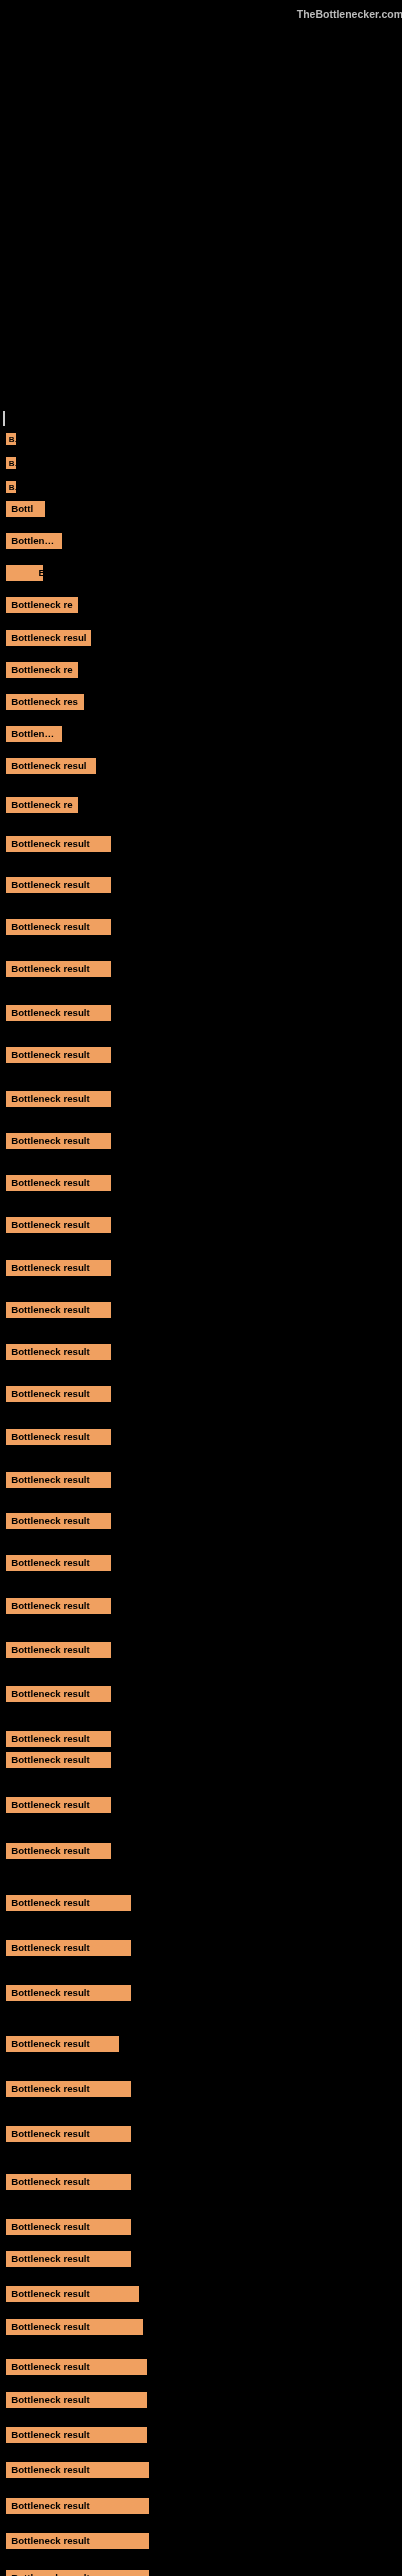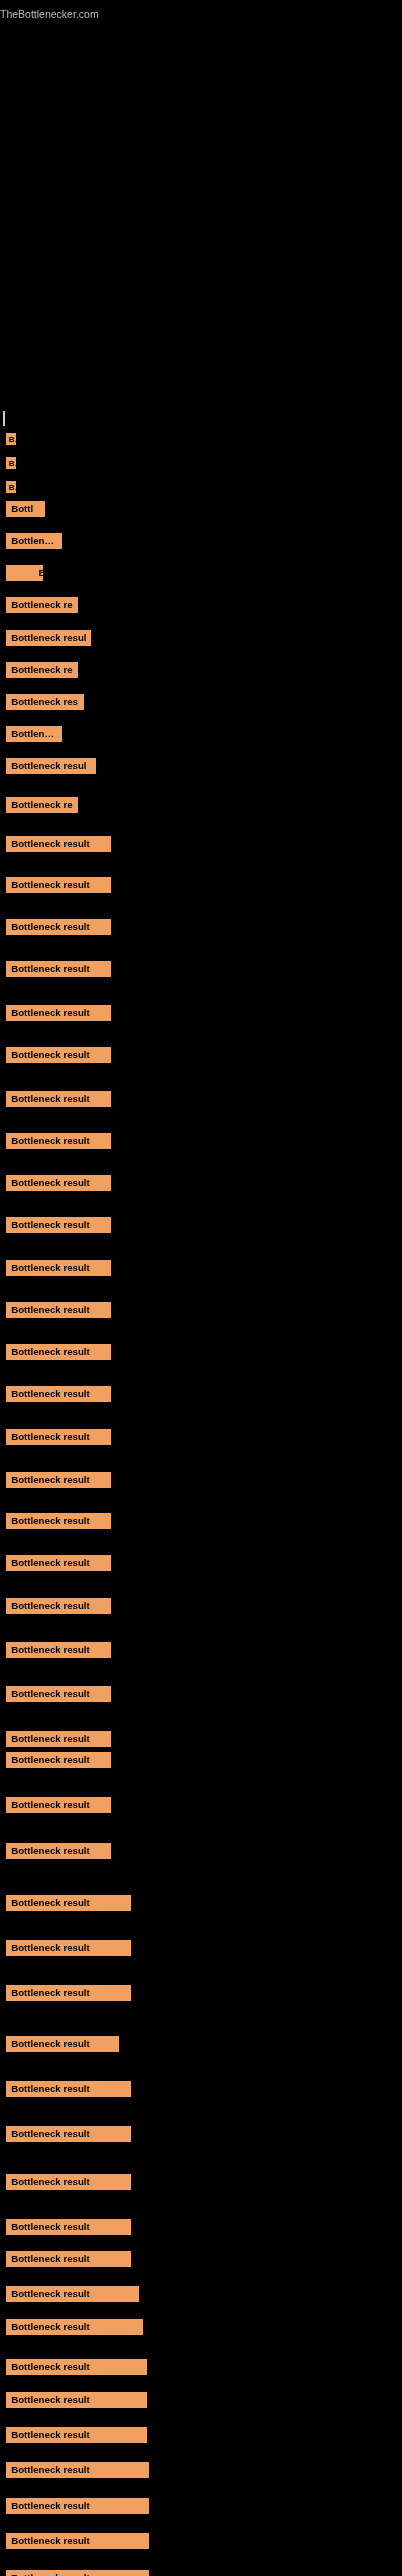--- a/index.html
+++ b/index.html
@@ -21,21 +21,21 @@
       overflow: hidden;
       text-overflow: ellipsis;
       margin-left: 3.2px;
     }
   </style>
 </head>
 <body>
 
 <div style="position:relative; width:403px; min-height:2576px; background:#000;">
 
-  <div style="text-align:left; padding-top:6.4px; padding-bottom:3.2px;">
+  <div style="text-align:right; padding-top:6.4px; padding-bottom:3.2px;font-weight:bold;">
     <span style="color:#bbb; font-size:10.5px; font-family:Arial,sans-serif;">TheBottlenecker.com</span>
   </div>
 
   <div style="width:100%; height:394px; background:#000;"></div>
 
   <div style="position:absolute; left:3.2px; top:411px; width:1.6px; height:14.5px; background:#ccc;"></div>
 
   <div style="position:absolute; top:433px; left:3.2px;">
     <div class="result-bar" style="width:9.7px; font-size:8px; padding:1.6px 2.4px;">B</div>
   </div>

